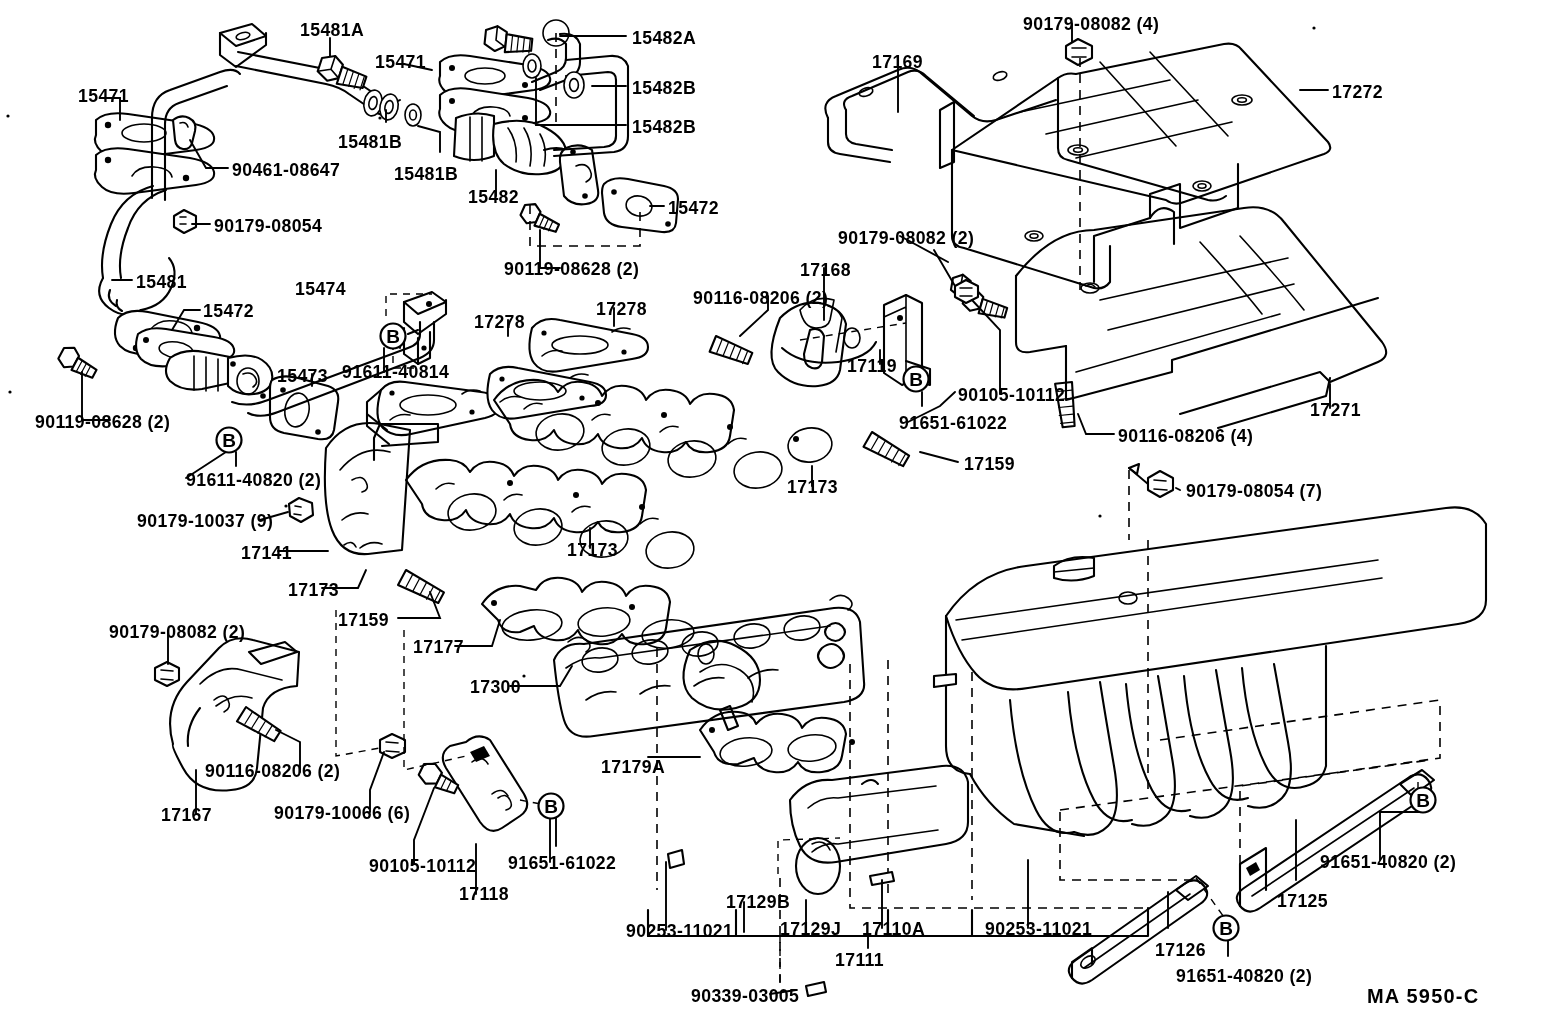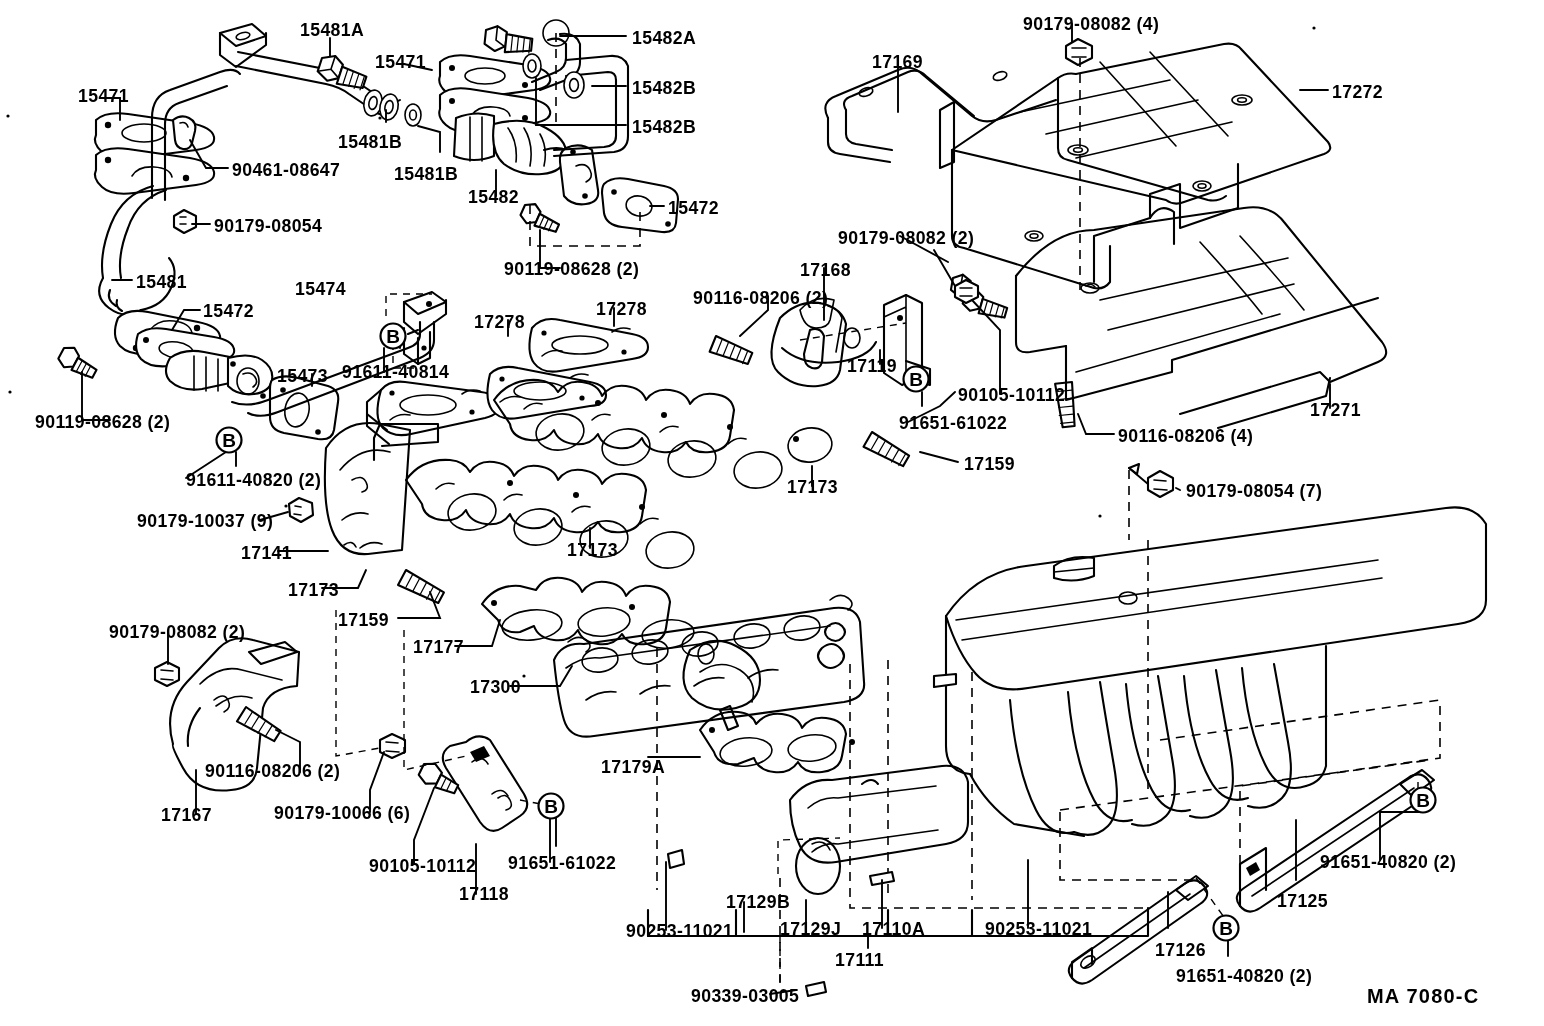--- a/index.html
+++ b/index.html
@@ -690,15 +690,15 @@
       <div class="lbl" style="left: 626px; top: 921px;">90253-11021</div>
       <div class="lbl" style="left: 780px; top: 919px;">17129J</div>
       <div class="lbl" style="left: 862px; top: 919px;">17110A</div>
       <div class="lbl" style="left: 985px; top: 919px;">90253-11021</div>
       <div class="lbl" style="left: 1155px; top: 940px;">17126</div>
       <div class="lbl" style="left: 835px; top: 950px;">17111</div>
       <div class="lbl" style="left: 1176px; top: 966px;">91651-40820 (2)</div>
       <div class="lbl" style="left: 691px; top: 986px;">90339-03005</div>
     </div>
 
-  <div class="code" id="sheetcode" style="left: 1367px; top: 985px;">MA  7080-C</div>
+  <div class="code" id="sheetcode" style="left: 1367px; top: 985px;">MA  5950-C</div>
 
 </div>
 
 </body></html>

